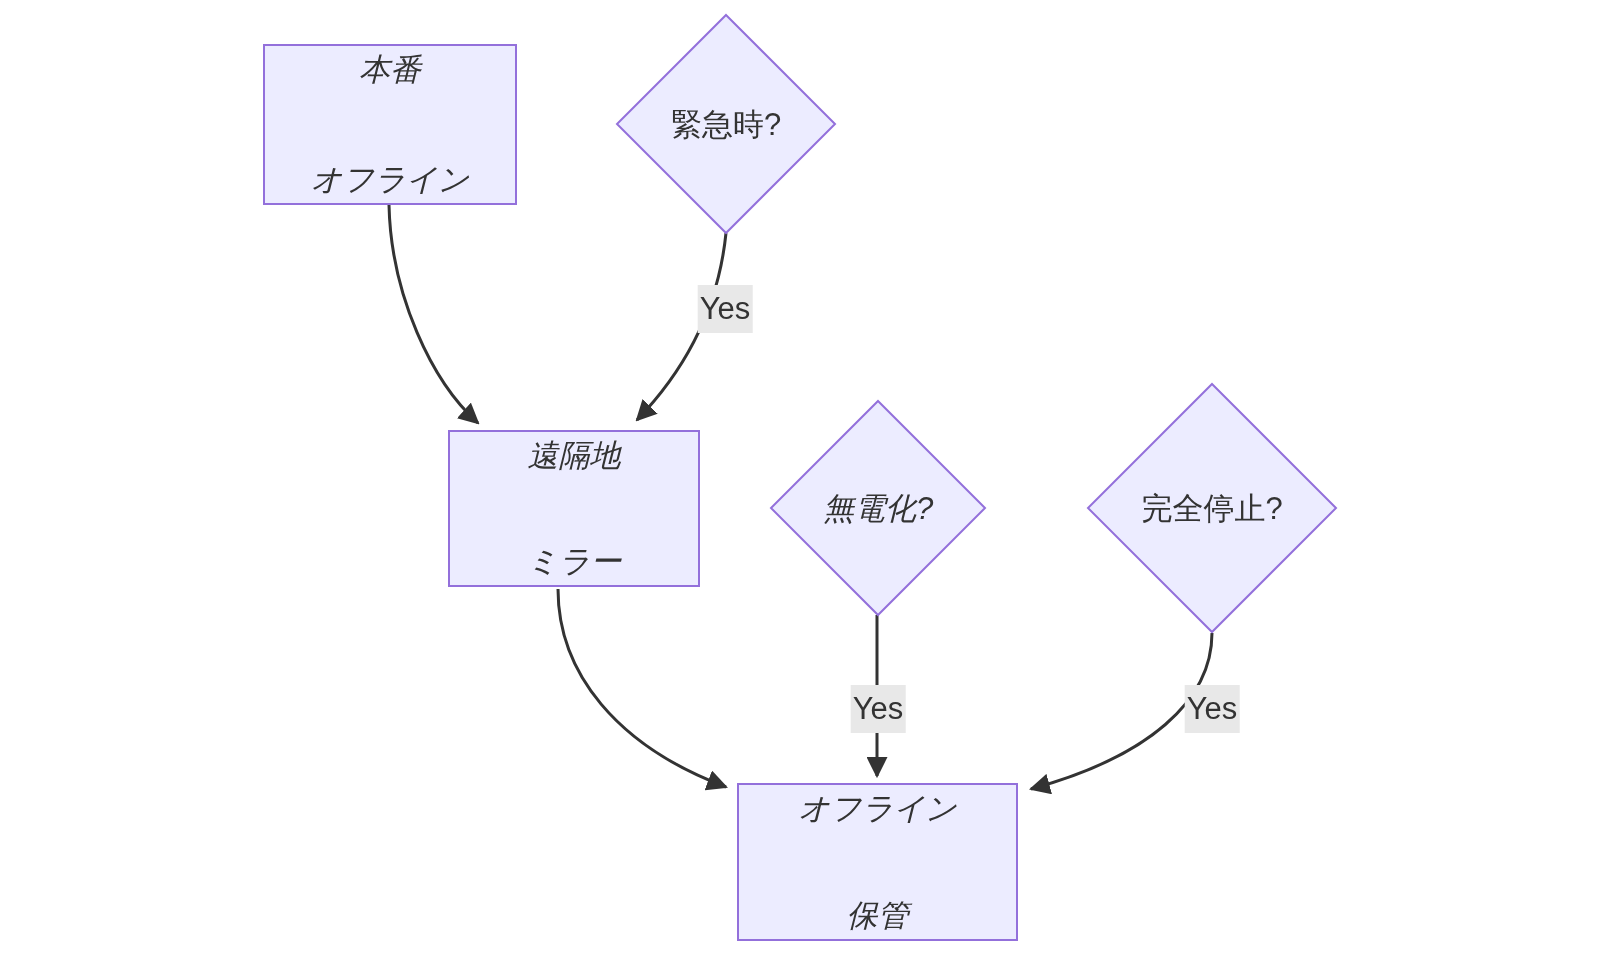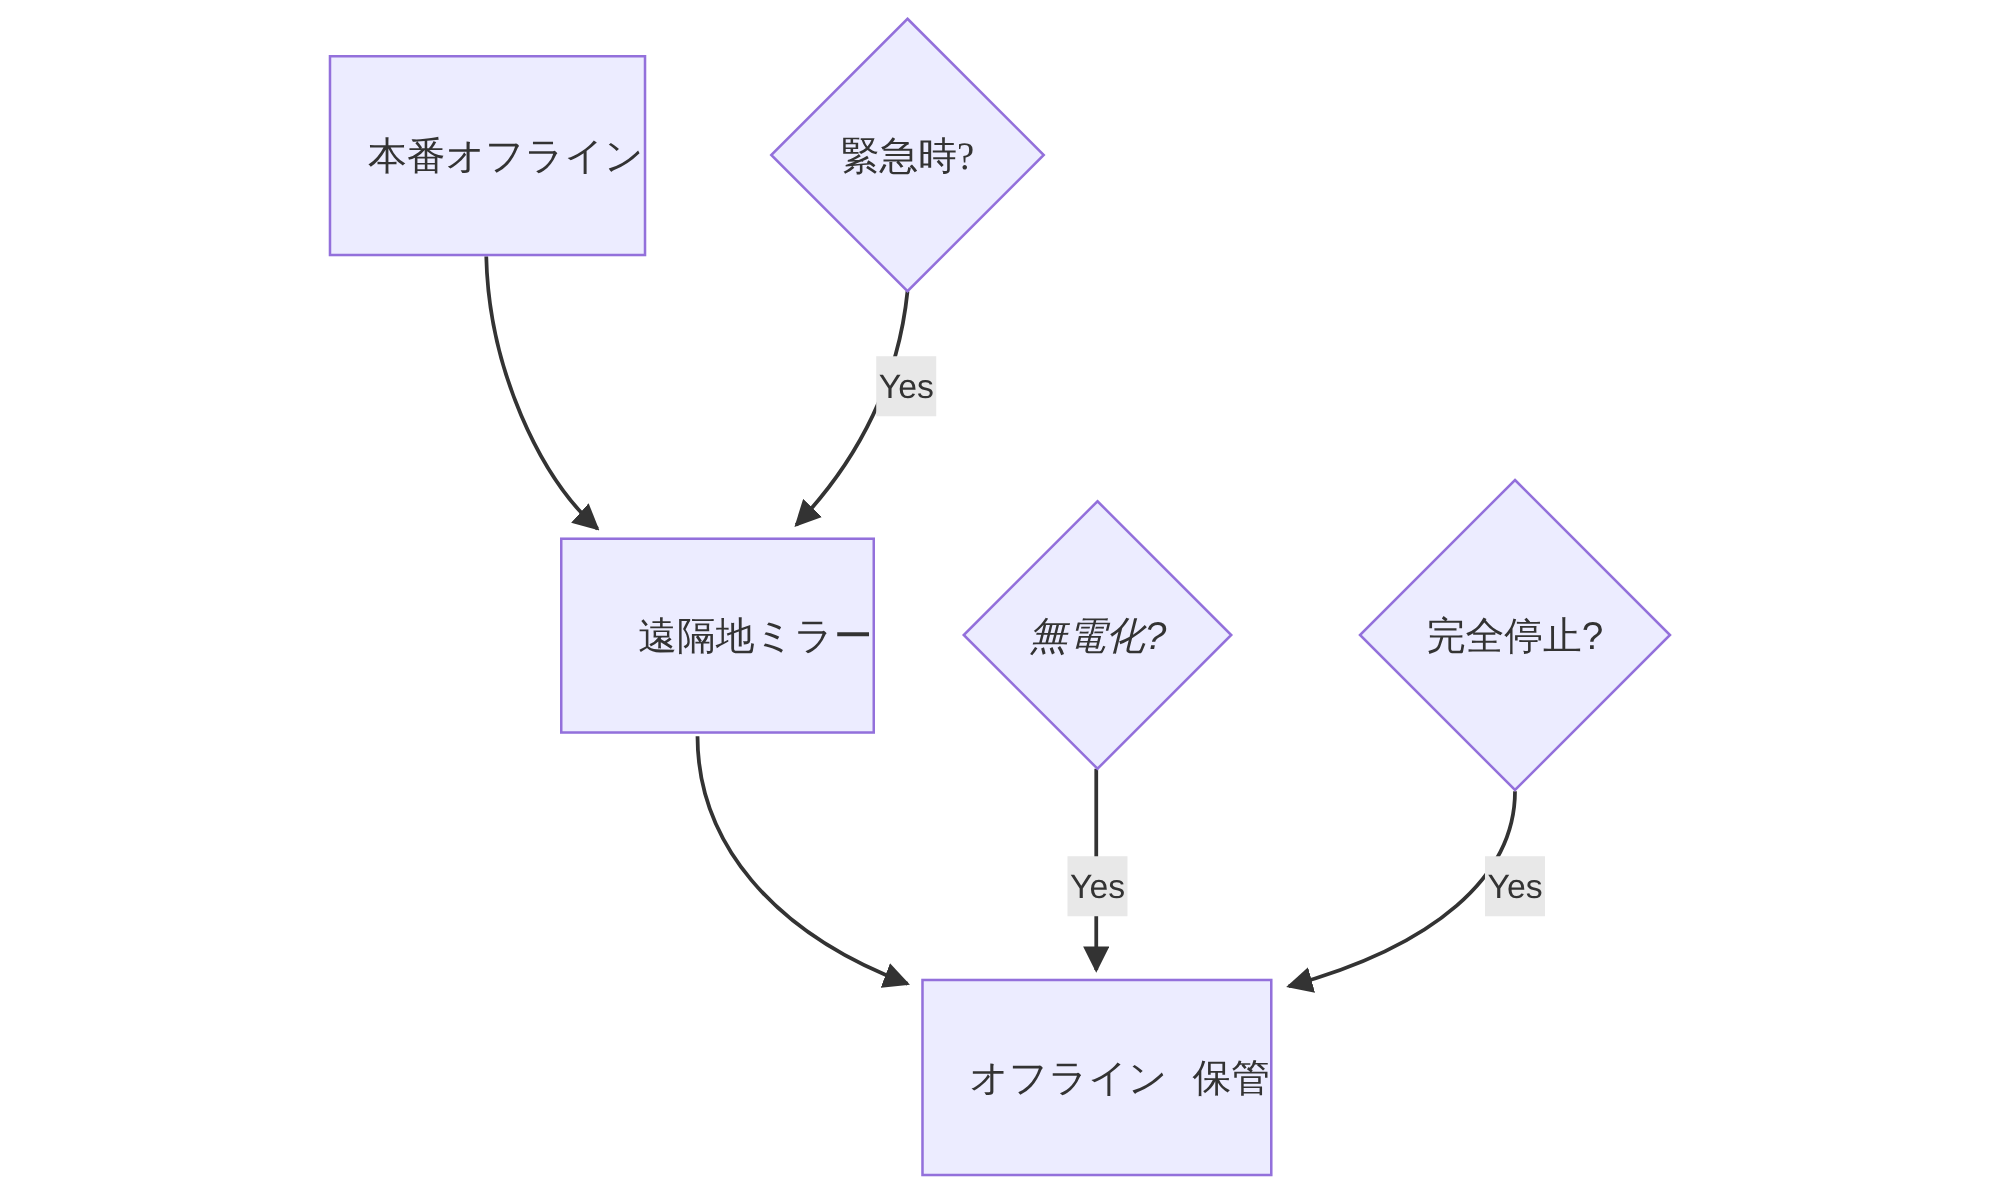--- a/index.html
+++ b/index.html
@@ -35,23 +35,24 @@
     fill: var(--node-fill);
     stroke: var(--node-border);
     stroke-width: 2px;
   }
   .arrow-head { fill: var(--edge); stroke: none; }
   .node-rect {
     position: absolute;
     background: var(--node-fill);
     border: 2px solid var(--node-border);
     display: flex;
-    flex-direction: row;
+    flex-direction: column;
     align-items: center;
-    justify-content: flex-end;
+    justify-content: space-between;
+    font-style: italic;
   }
   .node-label-overlay {
     position: absolute;
     display: flex;
     flex-direction: column;
     align-items: center;
     justify-content: center;
     pointer-events: none;
   }
   .node-line {
@@ -60,21 +61,21 @@
     line-height: 47px;
     text-align: center;
     color: var(--text);
     white-space: nowrap;
   }
   .edge-label {
     position: absolute;
     transform: translate(-50%, -50%);
     background: var(--edge-label-bg);
     color: var(--text);
-    font-size: 27px;
+    font-size: 31px;
     line-height: 40px;
     padding: 4px 2px;
     white-space: nowrap;
   }
 </style>
 </head>
 <body>
 
 <div class="canvas">
 
@@ -104,21 +105,21 @@
   <div class="node-rect" style="left:448px; top:430px; width:252px; height:157px;">
     <span class="node-line">遠隔地</span>
     <span class="node-line">ミラー</span>
   </div>
 
   <div class="node-rect" style="left:737px; top:783px; width:281px; height:158px;gap:20px;">
     <span class="node-line">オフライン</span>
     <span class="node-line">保管</span>
   </div>
 
-  <div class="node-label-overlay" style="left:617px; top:15px; width:218px; height:218px;font-family:Liberation Serif, serif;">
+  <div class="node-label-overlay" style="left:617px; top:15px; width:218px; height:218px;">
     <span class="node-line">緊急時?</span>
   </div>
 
   <div class="node-label-overlay" style="left:771px; top:401px; width:214px; height:214px;font-style:italic;">
     <span class="node-line">無電化?</span>
   </div>
 
   <div class="node-label-overlay" style="left:1088px; top:384px; width:248px; height:248px;">
     <span class="node-line">完全停止?</span>
   </div>

